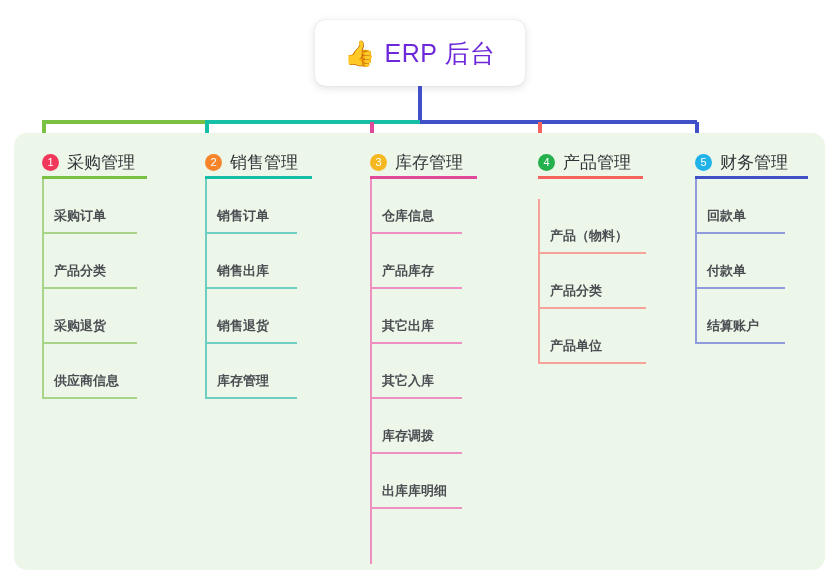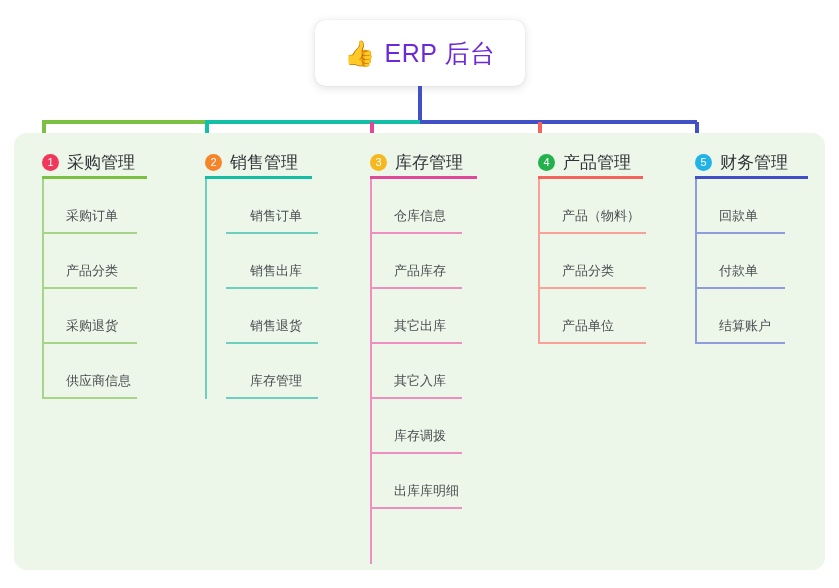--- a/index.html
+++ b/index.html
@@ -42,22 +42,22 @@
     color:#fff;font-size:11px;line-height:17px;text-align:center;
     flex:0 0 auto;font-family:"Liberation Sans",sans-serif;
   }
   .head-label{font-size:17px;color:#2f3237;white-space:nowrap;}
   .head-rule{position:absolute;left:0;bottom:0;height:3px;}
 
   .spine{position:absolute;width:2px;}
 
   .leaf{position:relative;height:55px;}
   .leaf-label{
-    position:absolute;left:24px;bottom:9px;
-    font-size:13px;color:#4a4d52;white-space:nowrap;
+    position:absolute;left:12px;bottom:9px;
+    font-size:13px;color:#4a4d52;white-space:nowrap;font-weight:bold;
   }
   .leaf-rule{position:absolute;left:0;bottom:0;height:2px;}
 </style>
 </head>
 <body>
 
 <div id="stage">
 
   <div class="root-card">
     <div class="root-inner">
@@ -105,21 +105,21 @@
               <div class="leaf-rule" style="width: 95px; background: rgb(168, 212, 138);"></div>
             </div>
           </div>
         </div>
         <div class="col" style="left: 191px; top: 12px;">
           <div class="col-head" style="width: 107px;">
             <span class="badge" style="background: rgb(245, 132, 42);">2</span>
             <span class="head-label">销售管理</span>
             <div class="head-rule" style="width: 107px; background: rgb(21, 191, 166);"></div>
           </div>
-          <div style="position: relative; padding-left: 21px;">
+          <div style="position: relative;">
             <div class="spine" style="left: 0px; top: 0px; height: 220px; background: rgb(110, 207, 192);"></div>
             <div class="leaf">
               <span class="leaf-label">销售订单</span>
               <div class="leaf-rule" style="width: 92px; background: rgb(110, 207, 192);"></div>
             </div>
             <div class="leaf">
               <span class="leaf-label">销售出库</span>
               <div class="leaf-rule" style="width: 92px; background: rgb(110, 207, 192);"></div>
             </div>
             <div class="leaf">
@@ -165,21 +165,21 @@
               <div class="leaf-rule" style="width: 92px; background: rgb(239, 142, 192);"></div>
             </div>
           </div>
         </div>
         <div class="col" style="left: 524px; top: 12px;">
           <div class="col-head" style="width: 105px;">
             <span class="badge" style="background: rgb(34, 177, 76);">4</span>
             <span class="head-label">产品管理</span>
             <div class="head-rule" style="width: 105px; background: rgb(244, 99, 92);"></div>
           </div>
-          <div style="position: relative;">
+          <div style="position: relative; margin-top: 20px;">
             <div class="spine" style="left: 0px; top: 0px; height: 165px; background: rgb(248, 161, 155);"></div>
             <div class="leaf">
               <span class="leaf-label">产品（物料）</span>
               <div class="leaf-rule" style="width: 108px; background: rgb(248, 161, 155);"></div>
             </div>
             <div class="leaf">
               <span class="leaf-label">产品分类</span>
               <div class="leaf-rule" style="width: 108px; background: rgb(248, 161, 155);"></div>
             </div>
             <div class="leaf">

